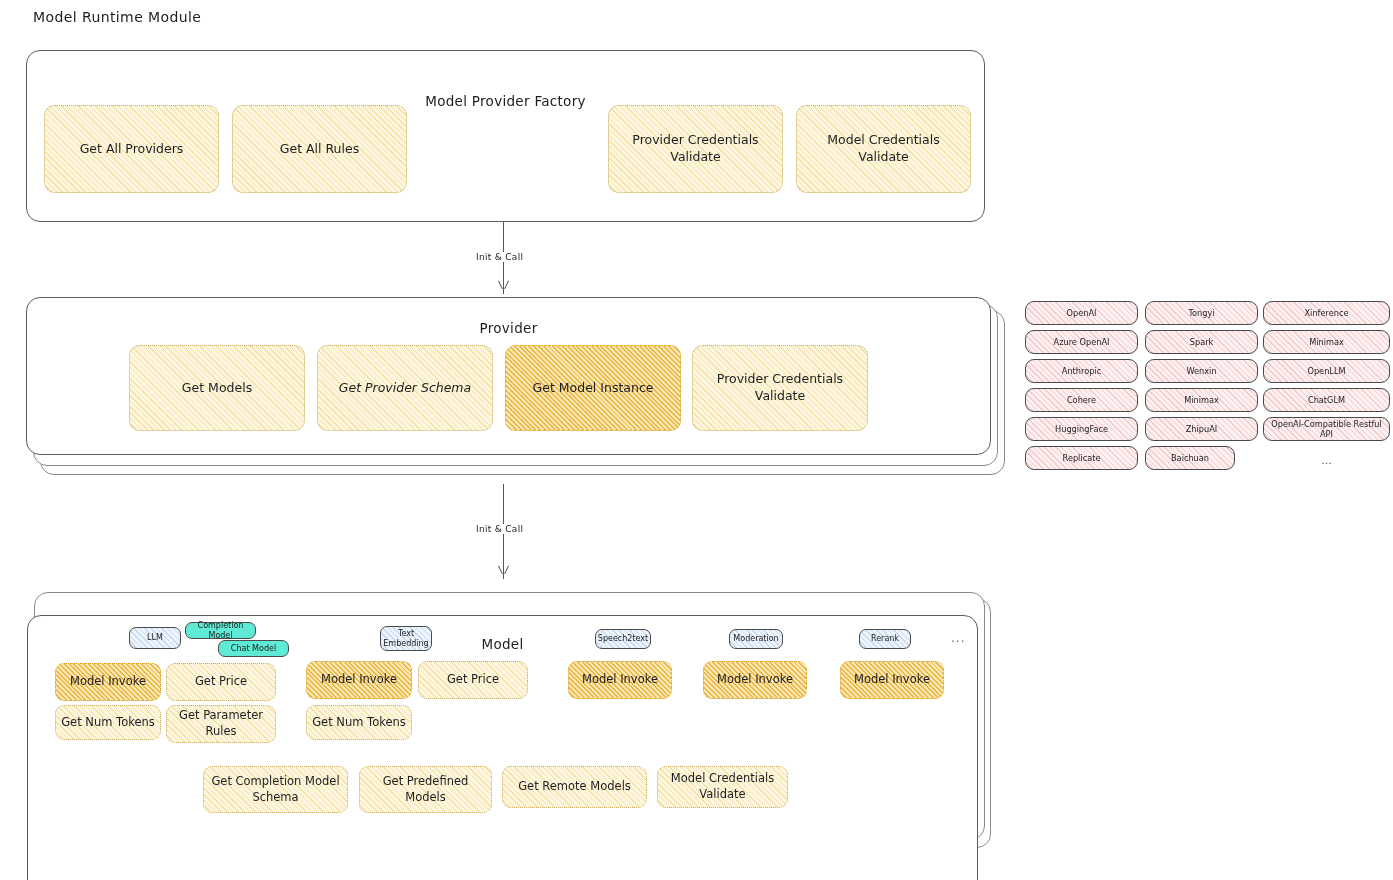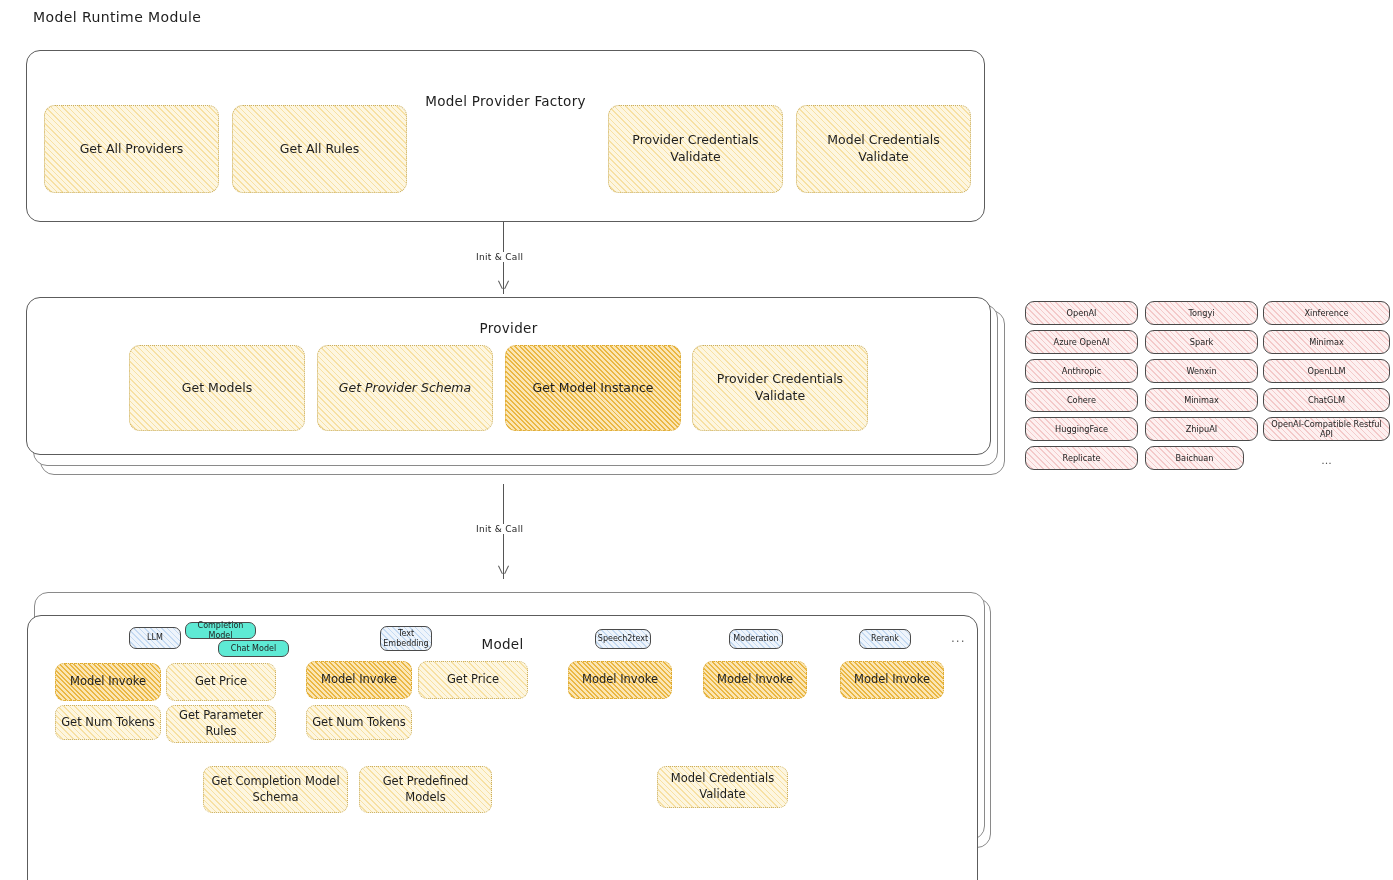--- a/index.html
+++ b/index.html
@@ -218,21 +218,21 @@
   </div>
   <div class="pill" style="left:1145px;top:359px;width:113px;height:24px;">
     <span>Wenxin</span>
   </div>
   <div class="pill" style="left:1145px;top:388px;width:113px;height:24px;">
     <span>Minimax</span>
   </div>
   <div class="pill" style="left:1145px;top:417px;width:113px;height:24px;">
     <span>ZhipuAI</span>
   </div>
-  <div class="pill" style="left:1145px;top:446px;width:99px;height:24px;">
+  <div class="pill" style="left:1145px;top:446px;width:90px;height:24px;">
     <span>Baichuan</span>
   </div>
 
   <div class="pill" style="left:1263px;top:301px;width:127px;height:24px;">
     <span>Xinference</span>
   </div>
   <div class="pill" style="left:1263px;top:330px;width:127px;height:24px;">
     <span>Minimax</span>
   </div>
   <div class="pill" style="left:1263px;top:359px;width:127px;height:24px;">
@@ -316,17 +316,20 @@
   </div>
 
   <div class="dots" style="left:951px;top:631px;z-index:2;">...</div>
 
   <div class="hbox sm" style="left:203px;top:766px;width:145px;height:47px;z-index:2;">
     <span>Get Completion Model Schema</span>
   </div>
   <div class="hbox sm" style="left:359px;top:766px;width:133px;height:47px;z-index:2;">
     <span>Get Predefined Models</span>
   </div>
+  <div class="hbox sm" style="left:502px;top:766px;width:145px;height:42px;z-index:2;">
+    <span>Get Remote Models</span>
+  </div>
   <div class="hbox sm" style="left:657px;top:766px;width:131px;height:42px;z-index:2;">
     <span>Model Credentials Validate</span>
   </div>
 
 </div>
 
 </body></html>

